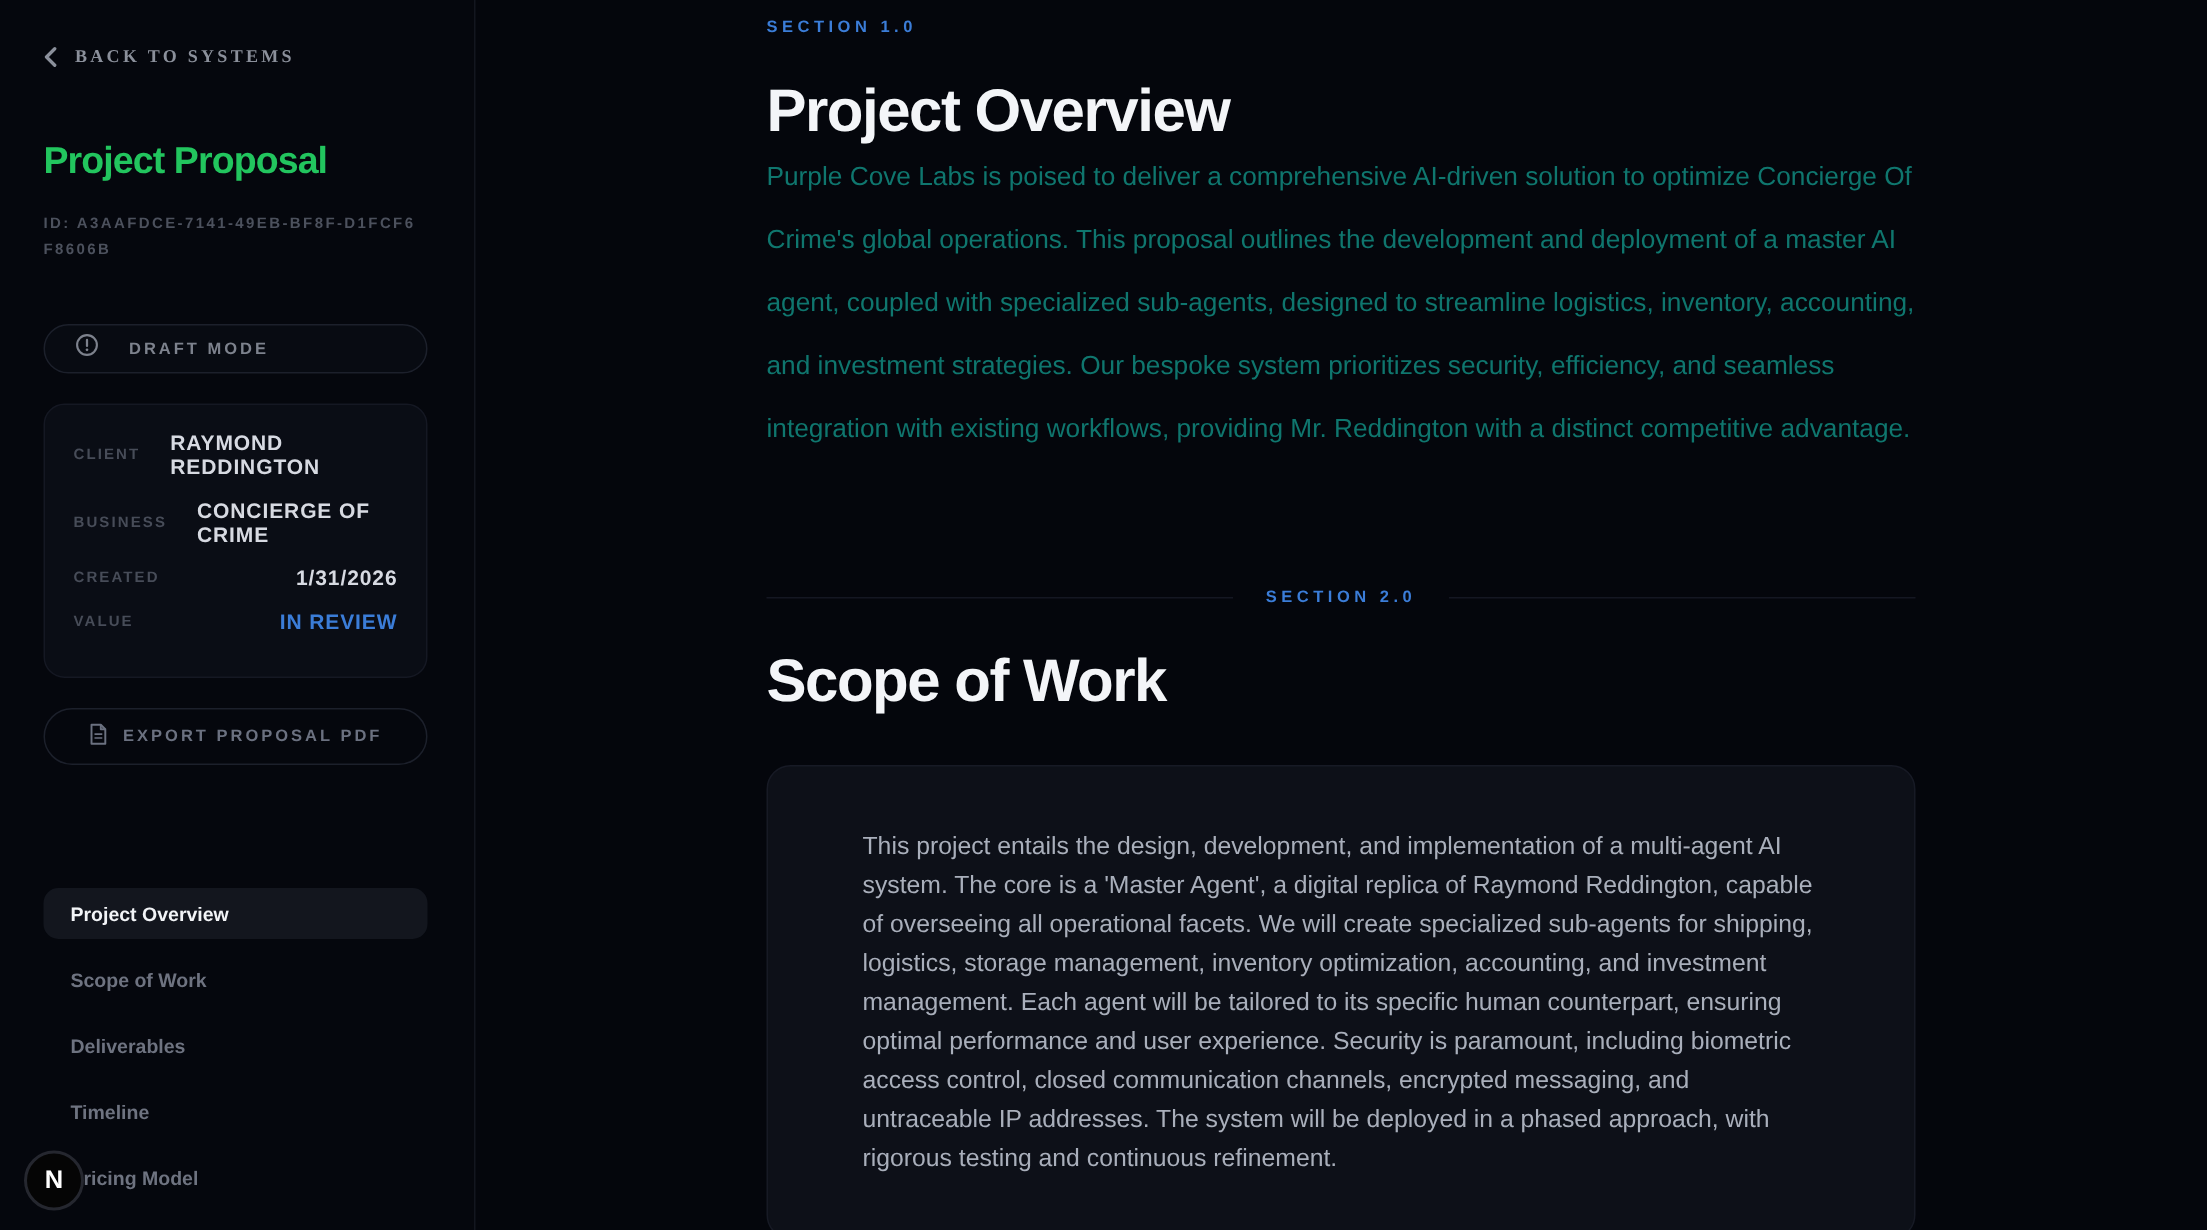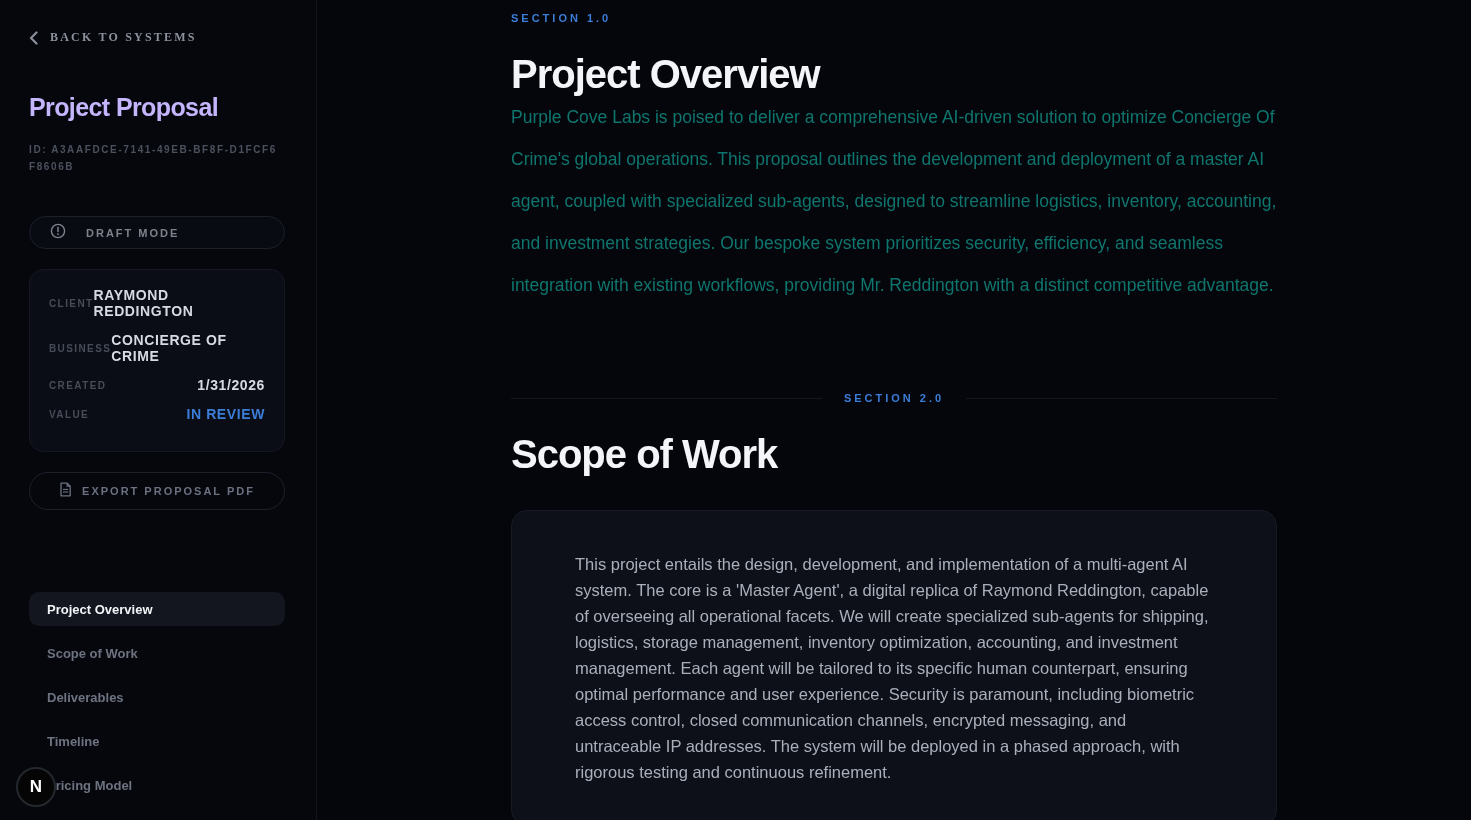--- a/index.html
+++ b/index.html
@@ -20,21 +20,21 @@
     background: #05070d;
   }
   .back-link {
     display: flex; align-items: center; gap: 12px;
     color: #8b909b; font-size: 12px; font-weight: bold;
     letter-spacing: 2.2px; cursor: pointer; font-family: Liberation Serif, serif;
   }
   .back-link svg { display: block; }
   .proposal-title {
     margin-top: 48px;
-    color: #c4b5fd; font-size: 25px; font-weight: 800;
+    color: #22c55e; font-size: 25px; font-weight: 800;
     letter-spacing: -0.6px;
   }
   .proposal-id {
     margin-top: 19px; width: 252px;
     color: #4c515d; font-size: 10px; font-weight: bold;
     letter-spacing: 1.6px; line-height: 17px;
     word-break: break-all;
   }
   .draft-btn {
     margin-top: 41px; height: 33px; width: 256px;
@@ -48,20 +48,21 @@
   }
   .meta-card {
     margin-top: 20px; width: 256px;
     border: 1px solid #151823; border-radius: 14px;
     background: #0a0d15;
     padding: 17px 19px;
   }
   .meta-row {
     display: flex; justify-content: space-between; align-items: center;
     margin-bottom: 13px;
+    gap: 20px;
   }
   .meta-row:last-child { margin-bottom: 12px; }
   .meta-label {
     color: #474c58; font-size: 10px; font-weight: bold; letter-spacing: 1.4px;
   }
   .meta-value {
     color: #d7dae2; font-size: 14px; font-weight: bold; letter-spacing: 0.6px;
   }
   .meta-value.accent { color: #3b7dd8; }
   .export-btn {

